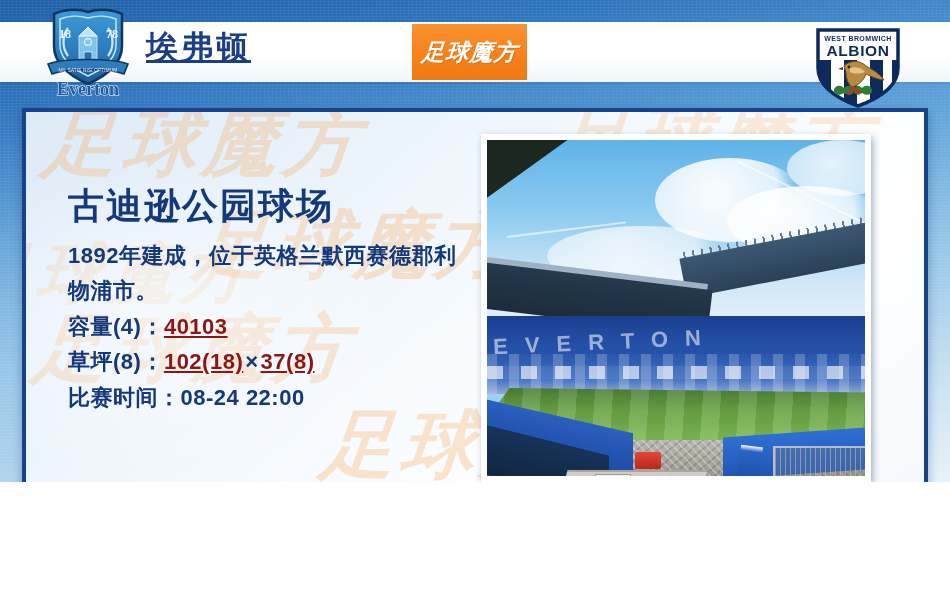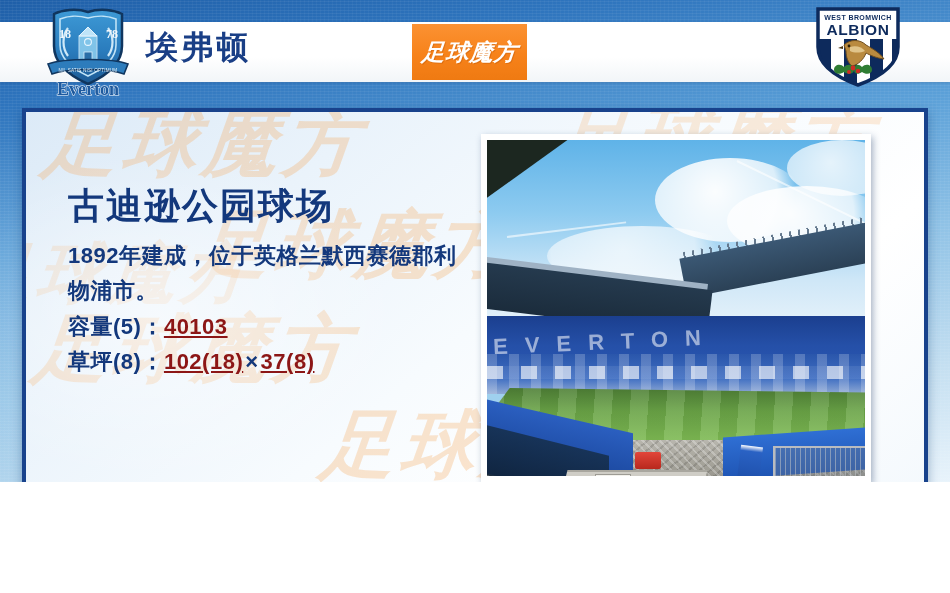--- a/index.html
+++ b/index.html
@@ -37,29 +37,29 @@
   }
 
   
   .header-bar {
     position: absolute; left: 0; top: 22px; width: 950px; height: 60px;
     background: linear-gradient(to bottom, #ffffff 0%, #ffffff 58%, #f2f5f8 100%);
     box-shadow: 0 1px 2px rgba(0,40,90,0.18);
     z-index: 5;
   }
   .crest-left  { position: absolute; left: 38px;  top: 6px;  width: 100px; height: 92px; z-index: 7; }
-  .crest-right { position: absolute; left: 810px; top: 1px;  width: 96px;  height: 88px; z-index: 7; }
+  .crest-right { position: absolute; left: 810px; top: 22px;  width: 96px;  height: 88px; z-index: 7; }
 
   .team-name {
     position: absolute; top: 26px;
     font-size: 32px; font-weight: bold; color: #1a3f86;
     letter-spacing: 3px; white-space: nowrap; z-index: 7;
     text-shadow: 0 1px 0 rgba(255,255,255,0.85);
   }
-  .team-name.left  { left: 146px; }
+  .team-name.left  { left: 146px; text-decoration: underline; }
   .team-name.right { left: 688px; }
 
   .brand-logo {
     position: absolute; left: 412px; top: 24px; width: 115px; height: 56px;
     background: linear-gradient(to bottom, #fb9233 0%, #f7821a 55%, #ef7a12 100%);
     z-index: 7; display: flex; align-items: center; justify-content: center;
   }
   .brand-logo .brand-text {
     color: #ffffff; font-size: 23px; font-weight: bold;
     letter-spacing: 1px;
@@ -370,27 +370,30 @@
       <span class="wm r5">足球魔方</span>
     </div>
     <div class="panel-sheen"></div>
 
     <div class="info">
       <div class="stadium-title">古迪逊公园球场</div>
 
       <div class="info-line wrap">1892年建成，位于英格兰默西赛德郡利物浦市。</div>
 
       <div class="info-line">
-        <span>容量(5)：</span><span class="hl">40103</span>
+        <span>容量(4)：</span><span class="hl">40103</span>
       </div>
 
       <div class="info-line">
         <span>草坪(8)：</span><span class="hl">102(18)</span><span class="times-sym">×</span><span class="hl">37(8)</span>
       </div>
 
+      <div class="info-line">
+        <span>比赛时间：</span><span>08-24 22:00</span>
+      </div>
 
     </div>
 
     <div class="photo-frame">
       <div class="photo">
         <div class="ph-sky"></div>
         <div class="ph-cloud c1"></div>
         <div class="ph-cloud c2"></div>
         <div class="ph-cloud c3"></div>
         <div class="ph-cloud c4"></div>

